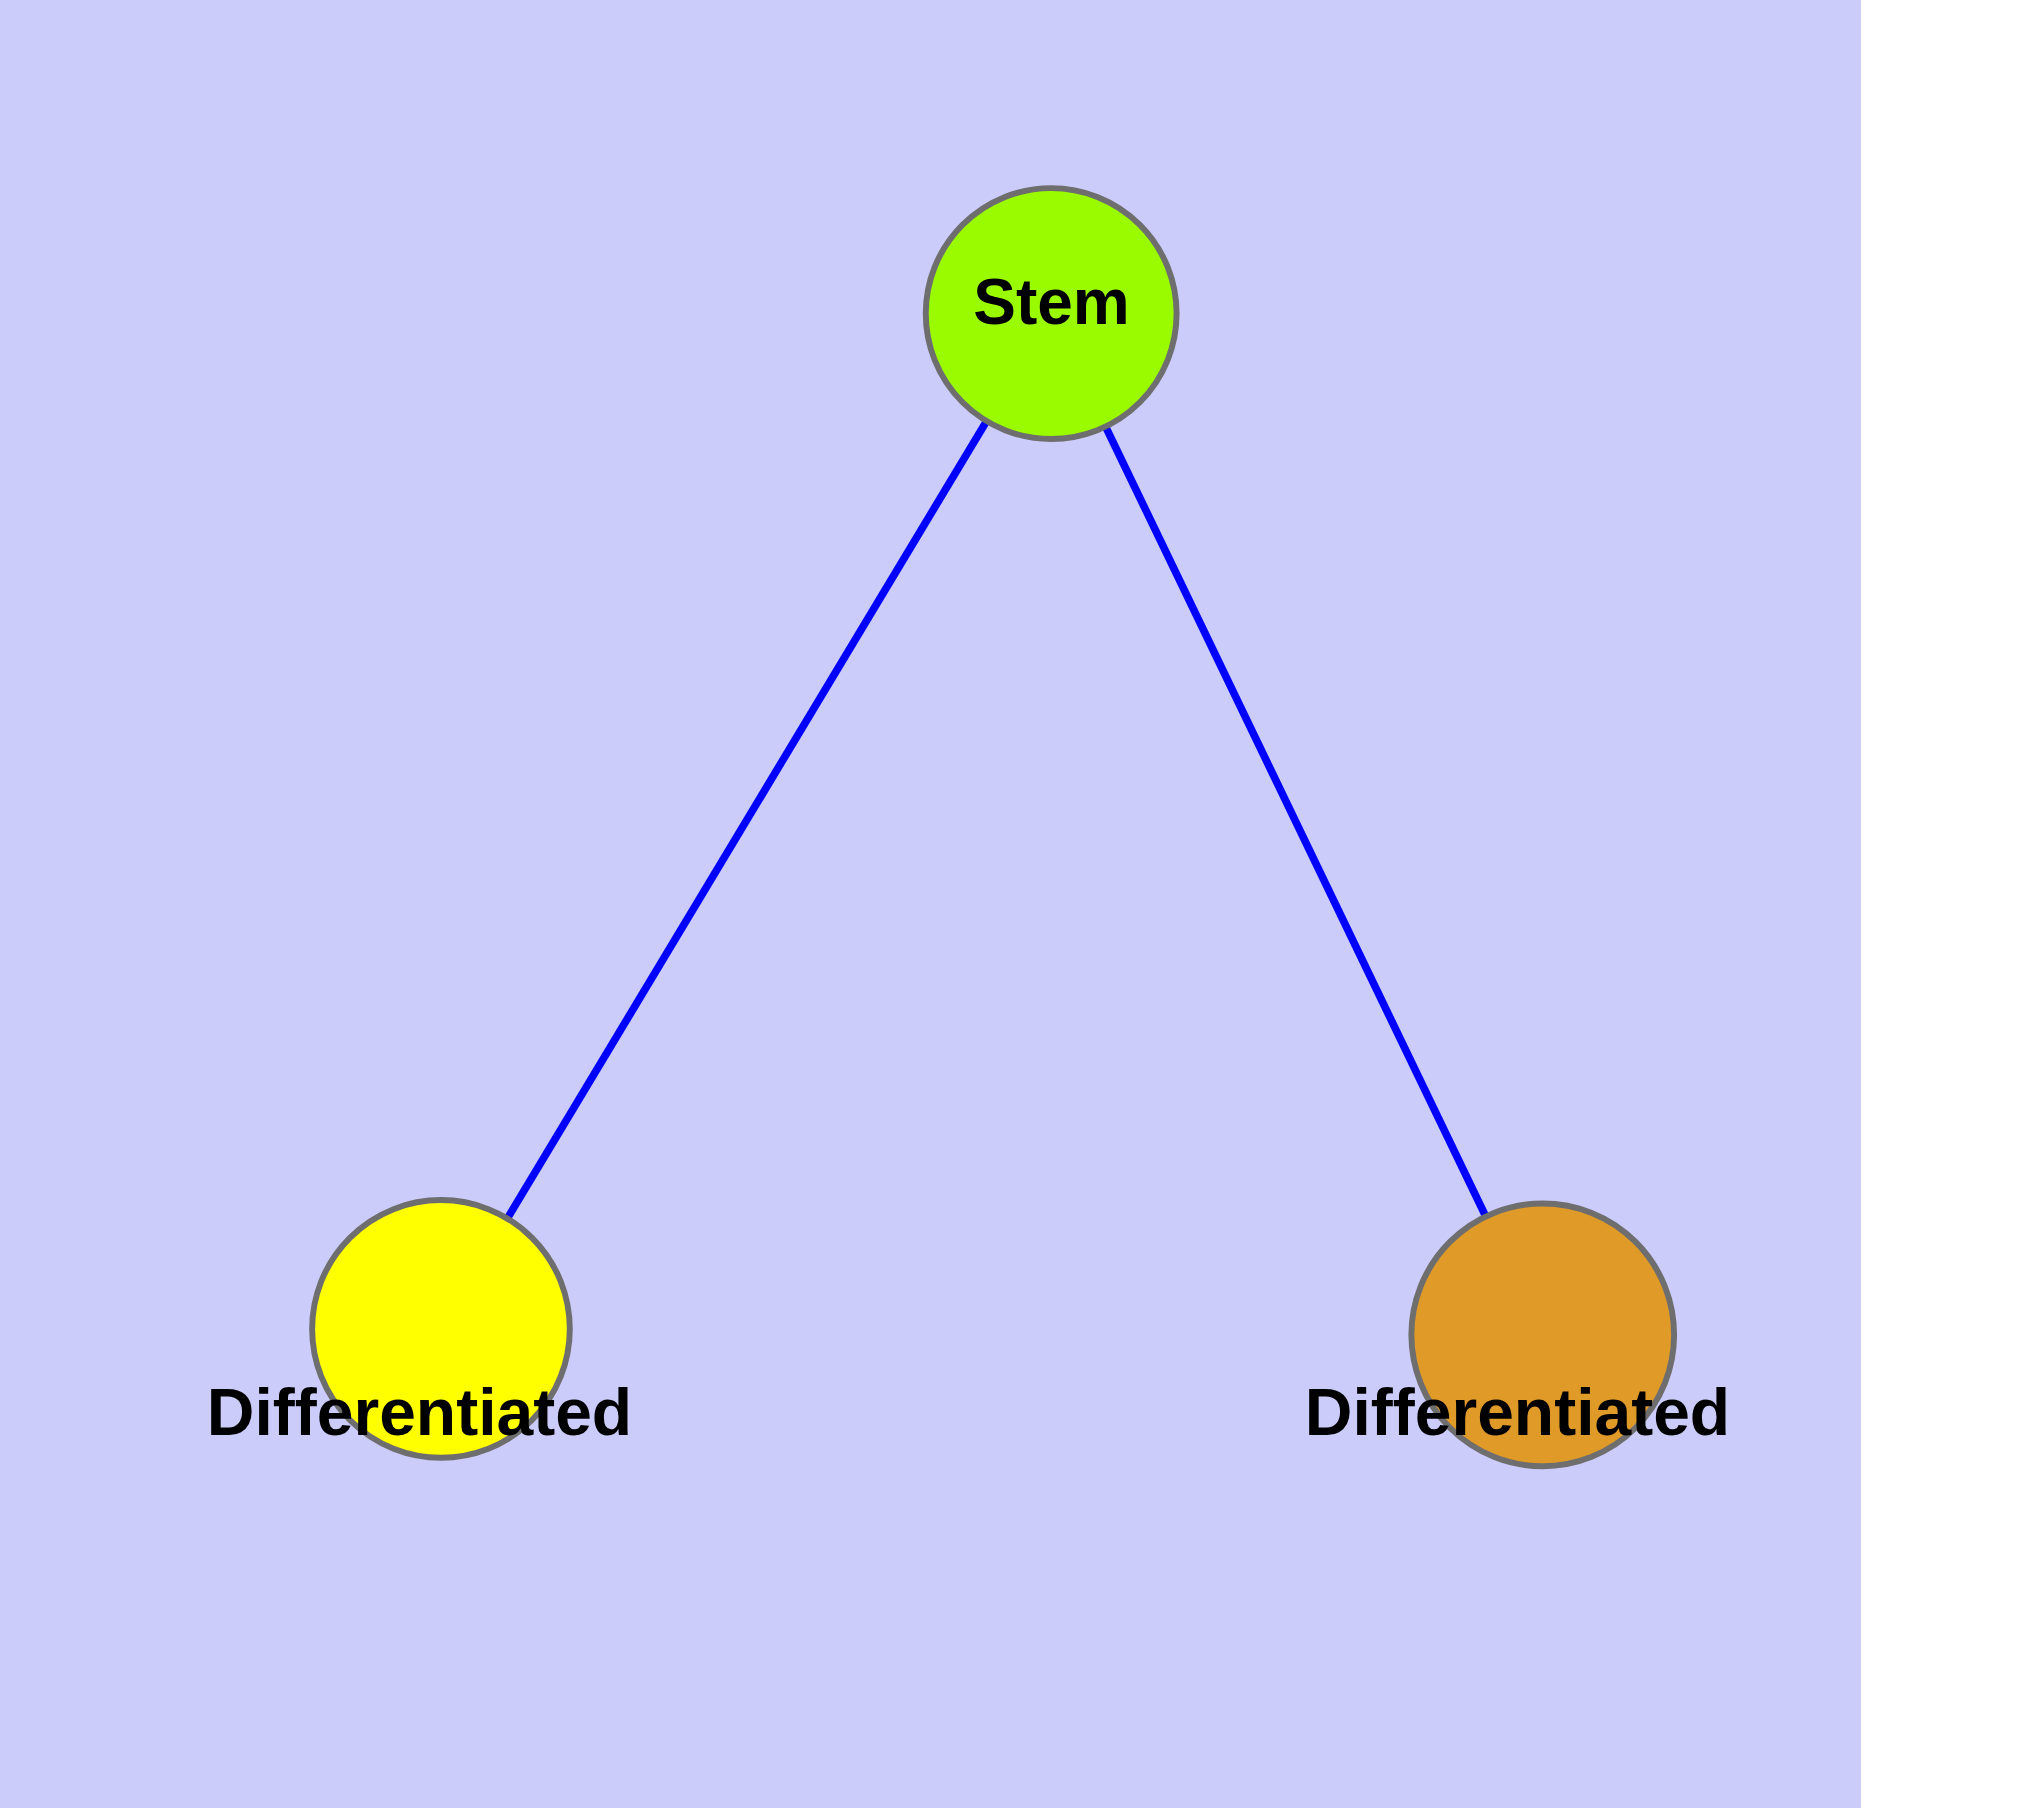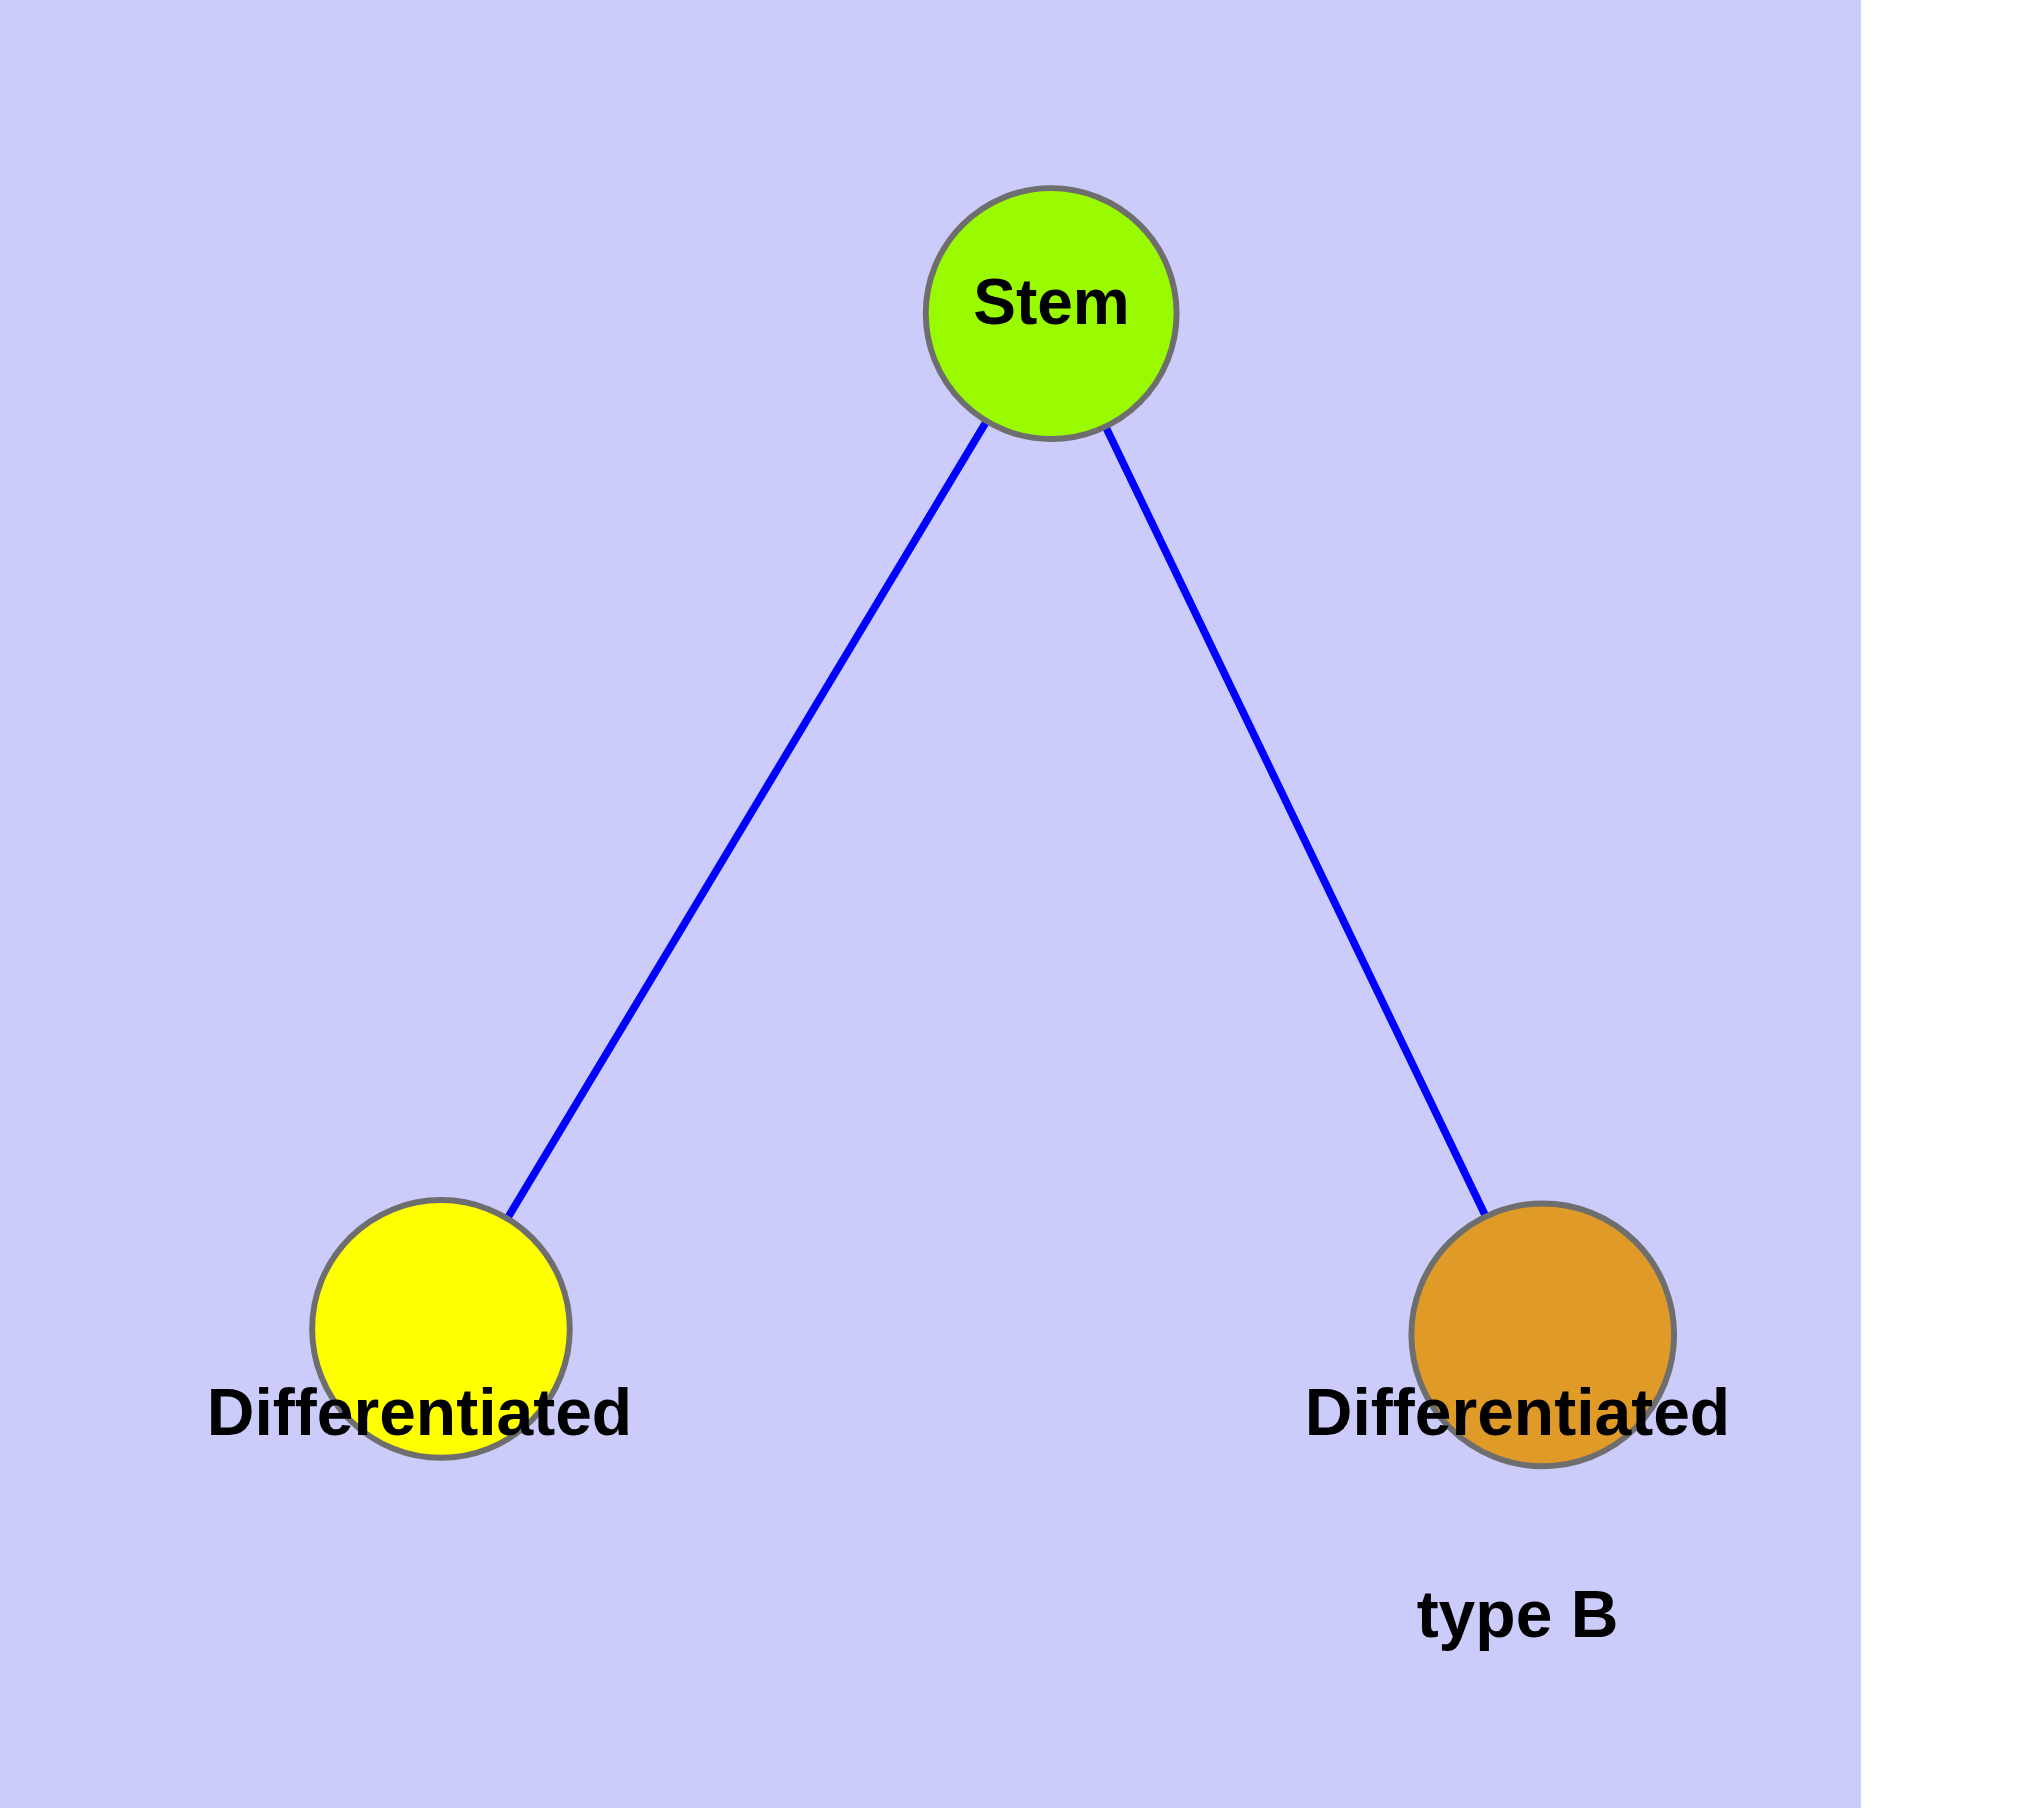--- a/index.html
+++ b/index.html
@@ -82,17 +82,16 @@
   </svg>
 
   <div class="node-label" id="label-stem">Stem</div>
 
   <div class="node-label" id="label-type-a">
     <div>Differentiated</div>
   </div>
 
   <div class="node-label" id="label-type-b">
     <div>Differentiated</div>
-    <div>type B</div>
   </div>
 
 </div>
 
 
 </body></html>

